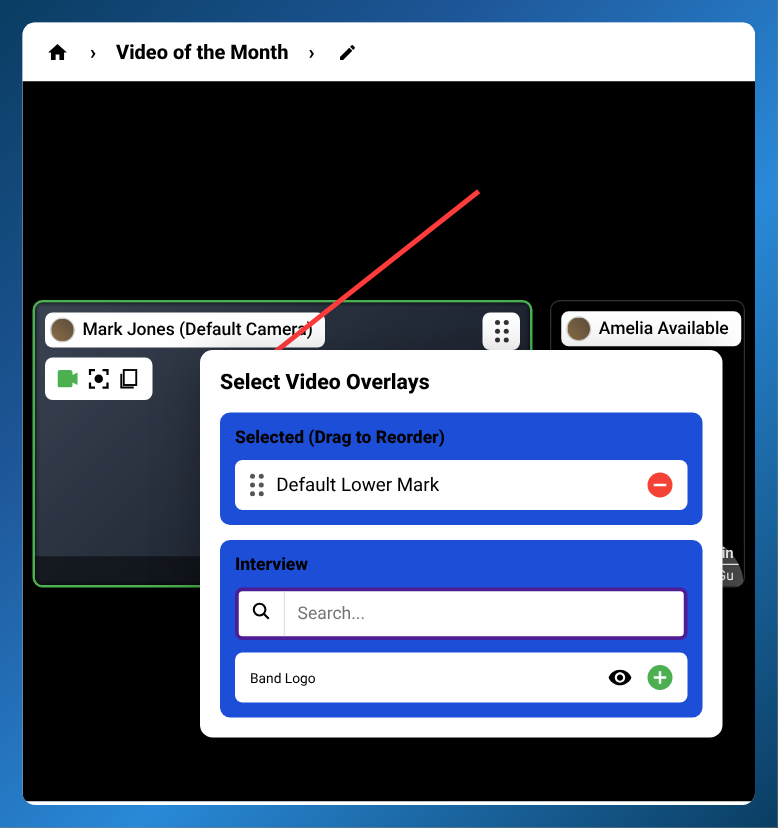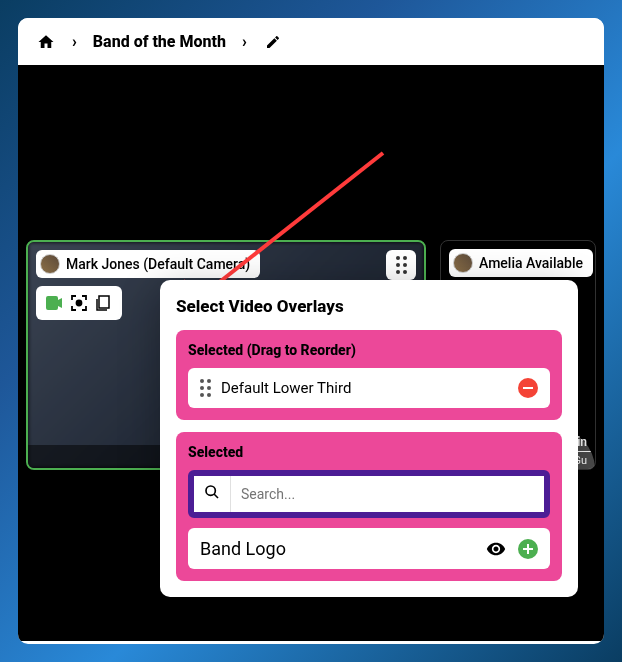--- a/index.html
+++ b/index.html
@@ -29,47 +29,47 @@
 .tile-controls{position:absolute;top:44px;left:8px;display:flex;gap:2px;background:#fff;border-radius:6px;padding:6px 8px;z-index:2}
 .ctrl-icon{width:22px;height:22px;display:flex;align-items:center;justify-content:center}
 .tile-caption{position:absolute;bottom:0;left:0;right:0;text-align:center;color:#fff;font-size:13px;font-weight:600;padding:4px;background:rgba(0,0,0,0.5)}
 .sub-caption{position:absolute;bottom:0;right:0;background:rgba(0,0,0,0.7);color:#fff;font-size:11px;padding:2px 8px}
 .sub-caption-name{position:absolute;bottom:18px;right:0;background:rgba(0,0,0,0.7);color:#fff;font-size:12px;font-weight:600;padding:2px 8px}
 .circle-placeholder{position:absolute;width:120px;height:120px;background:#fff;border-radius:50%;left:50%;top:50%;transform:translate(-50%,-50%)}
 .placeholder-half{position:absolute;width:80px;height:40px;background:#fff;border-radius:40px 40px 0 0;bottom:0;right:0}
 .arrow{position:absolute;top:78px;left:155px;z-index:5;pointer-events:none}
 .popup{position:absolute;top:215px;left:142px;width:418px;background:#fff;border-radius:10px;box-shadow:0 10px 40px rgba(0,0,0,0.3);padding:16px;z-index:10}
 .popup-title{font-size:17px;font-weight:800;margin-bottom:14px}
-.section{background:#ec4899;border-radius:8px;padding:12px;margin-bottom:12px}
+.section{background:#1d4ed8;border-radius:8px;padding:12px;margin-bottom:12px}
 .section-title{font-size:14px;font-weight:800;margin-bottom:10px}
 .item-row{background:#fff;border-radius:6px;padding:10px 12px;display:flex;align-items:center;gap:10px;font-size:15px}
 .drag-dots{display:grid;grid-template-columns:repeat(2,4px);grid-template-rows:repeat(3,4px);gap:3px}
 .drag-dots span{width:4px;height:4px;background:#555;border-radius:50%}
 .item-label{flex:1}
 .remove-btn{width:20px;height:20px;background:#f44336;border-radius:50%;position:relative}
 .remove-btn::after{content:"";position:absolute;width:10px;height:2px;background:#fff;top:9px;left:5px}
-.search-row{display:flex;align-items:center;background:#fff;border-radius:6px;border:6px solid #4c1d95;margin-bottom:10px;overflow:hidden}
+.search-row{display:flex;align-items:center;background:#fff;border-radius:6px;border:3px solid #4c1d95;margin-bottom:10px;overflow:hidden}
 .search-icon-box{padding:8px 10px;border-right:1px solid #e0e0e0}
 .search-input{border:none;outline:none;padding:8px 10px;font-size:14px;flex:1;background:transparent}
-.avail-row{background:#fff;border-radius:6px;padding:10px 12px;display:flex;align-items:center;gap:12px;font-size:18px}
+.avail-row{background:#fff;border-radius:6px;padding:10px 12px;display:flex;align-items:center;gap:12px;font-size:11px}
 .eye-icon{width:20px;height:20px}
 .add-btn{width:20px;height:20px;background:#4caf50;border-radius:50%;position:relative}
 .add-btn::before{content:"";position:absolute;width:10px;height:2px;background:#fff;top:9px;left:5px}
 .add-btn::after{content:"";position:absolute;width:2px;height:10px;background:#fff;top:5px;left:9px}
 </style>
 </head>
 <body>
 
 <div class="window">
   <div class="breadcrumb">
     <svg class="home-icon" viewBox="0 0 24 24" fill="#000">
         <path d="M10 20v-6h4v6h5v-8h3L12 3 2 12h3v8z"></path>
       </svg>
     <span class="chevron">›</span>
-    <span class="crumb">Band of the Month</span>
+    <span class="crumb">Video of the Month</span>
     <span class="chevron">›</span>
     <svg class="edit-icon" viewBox="0 0 24 24" fill="#000">
         <path d="M3 17.25V21h3.75L17.81 9.94l-3.75-3.75L3 17.25zM20.71 7.04c.39-.39.39-1.02 0-1.41l-2.34-2.34c-.39-.39-1.02-.39-1.41 0l-1.83 1.83 3.75 3.75 1.83-1.83z"></path>
       </svg>
   </div>
 
   <div class="stage">
 
     <svg class="arrow" width="220" height="180" viewBox="0 0 220 180">
       <defs>
@@ -138,27 +138,27 @@
         <div class="section-title">Selected (Drag to Reorder)</div>
         <div class="item-row">
           <div class="drag-dots">
               <span></span>
               <span></span>
               <span></span>
               <span></span>
               <span></span>
               <span></span>
             </div>
-          <span class="item-label">Default Lower Third</span>
+          <span class="item-label">Default Lower Mark</span>
           <div class="remove-btn"></div>
         </div>
       </div>
 
       <div class="section" style="margin-bottom:0">
-        <div class="section-title">Selected</div>
+        <div class="section-title">Interview</div>
         <div class="search-row">
           <div class="search-icon-box">
             <svg width="16" height="16" viewBox="0 0 24 24" fill="none" stroke="#000" stroke-width="2.5">
                 <circle cx="10" cy="10" r="7"></circle>
                 <line x1="21" y1="21" x2="15" y2="15"></line>
               </svg>
           </div>
           <input class="search-input" placeholder="Search..." style="">
         </div>
         <div class="avail-row">

